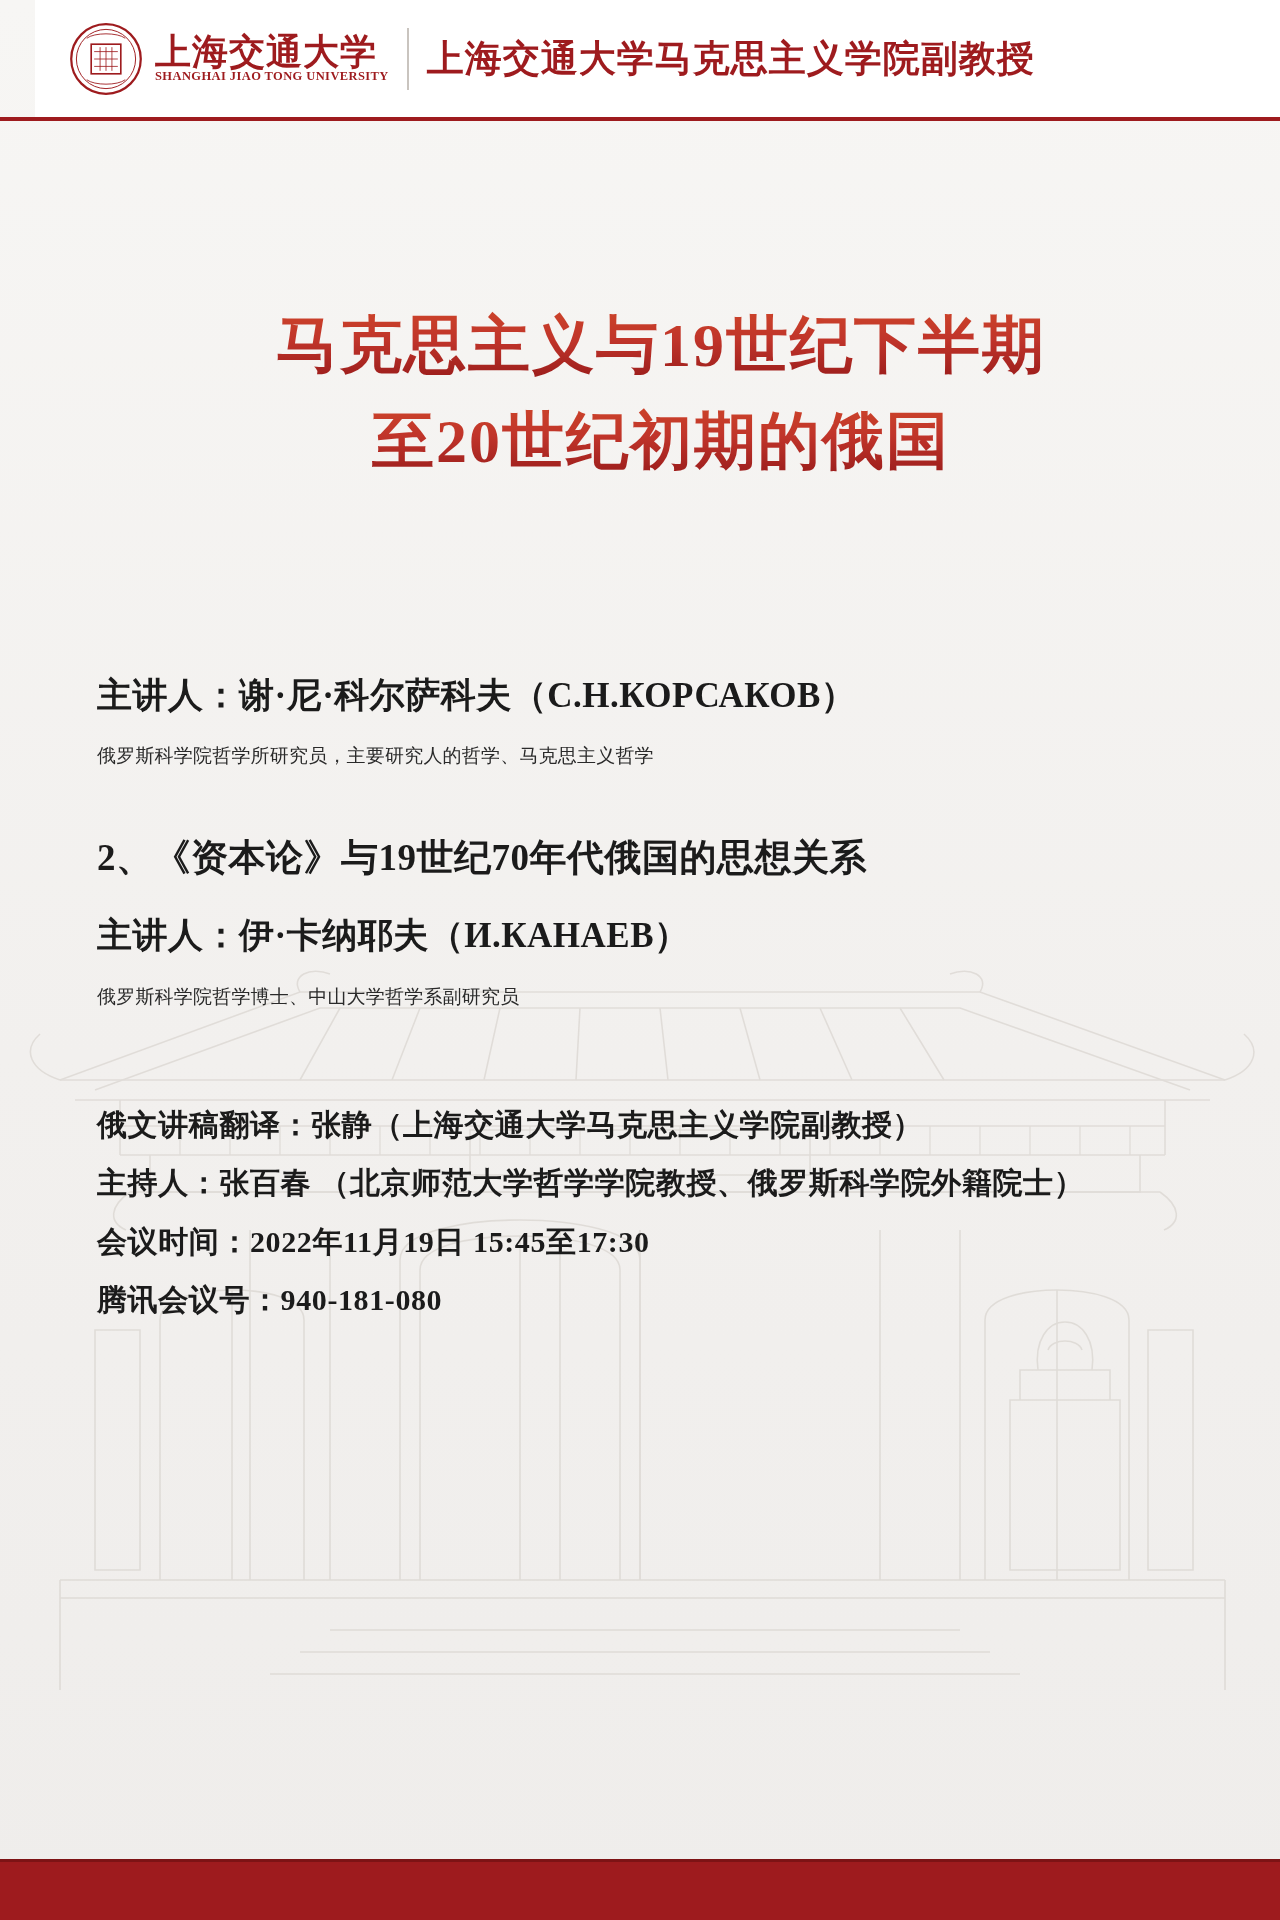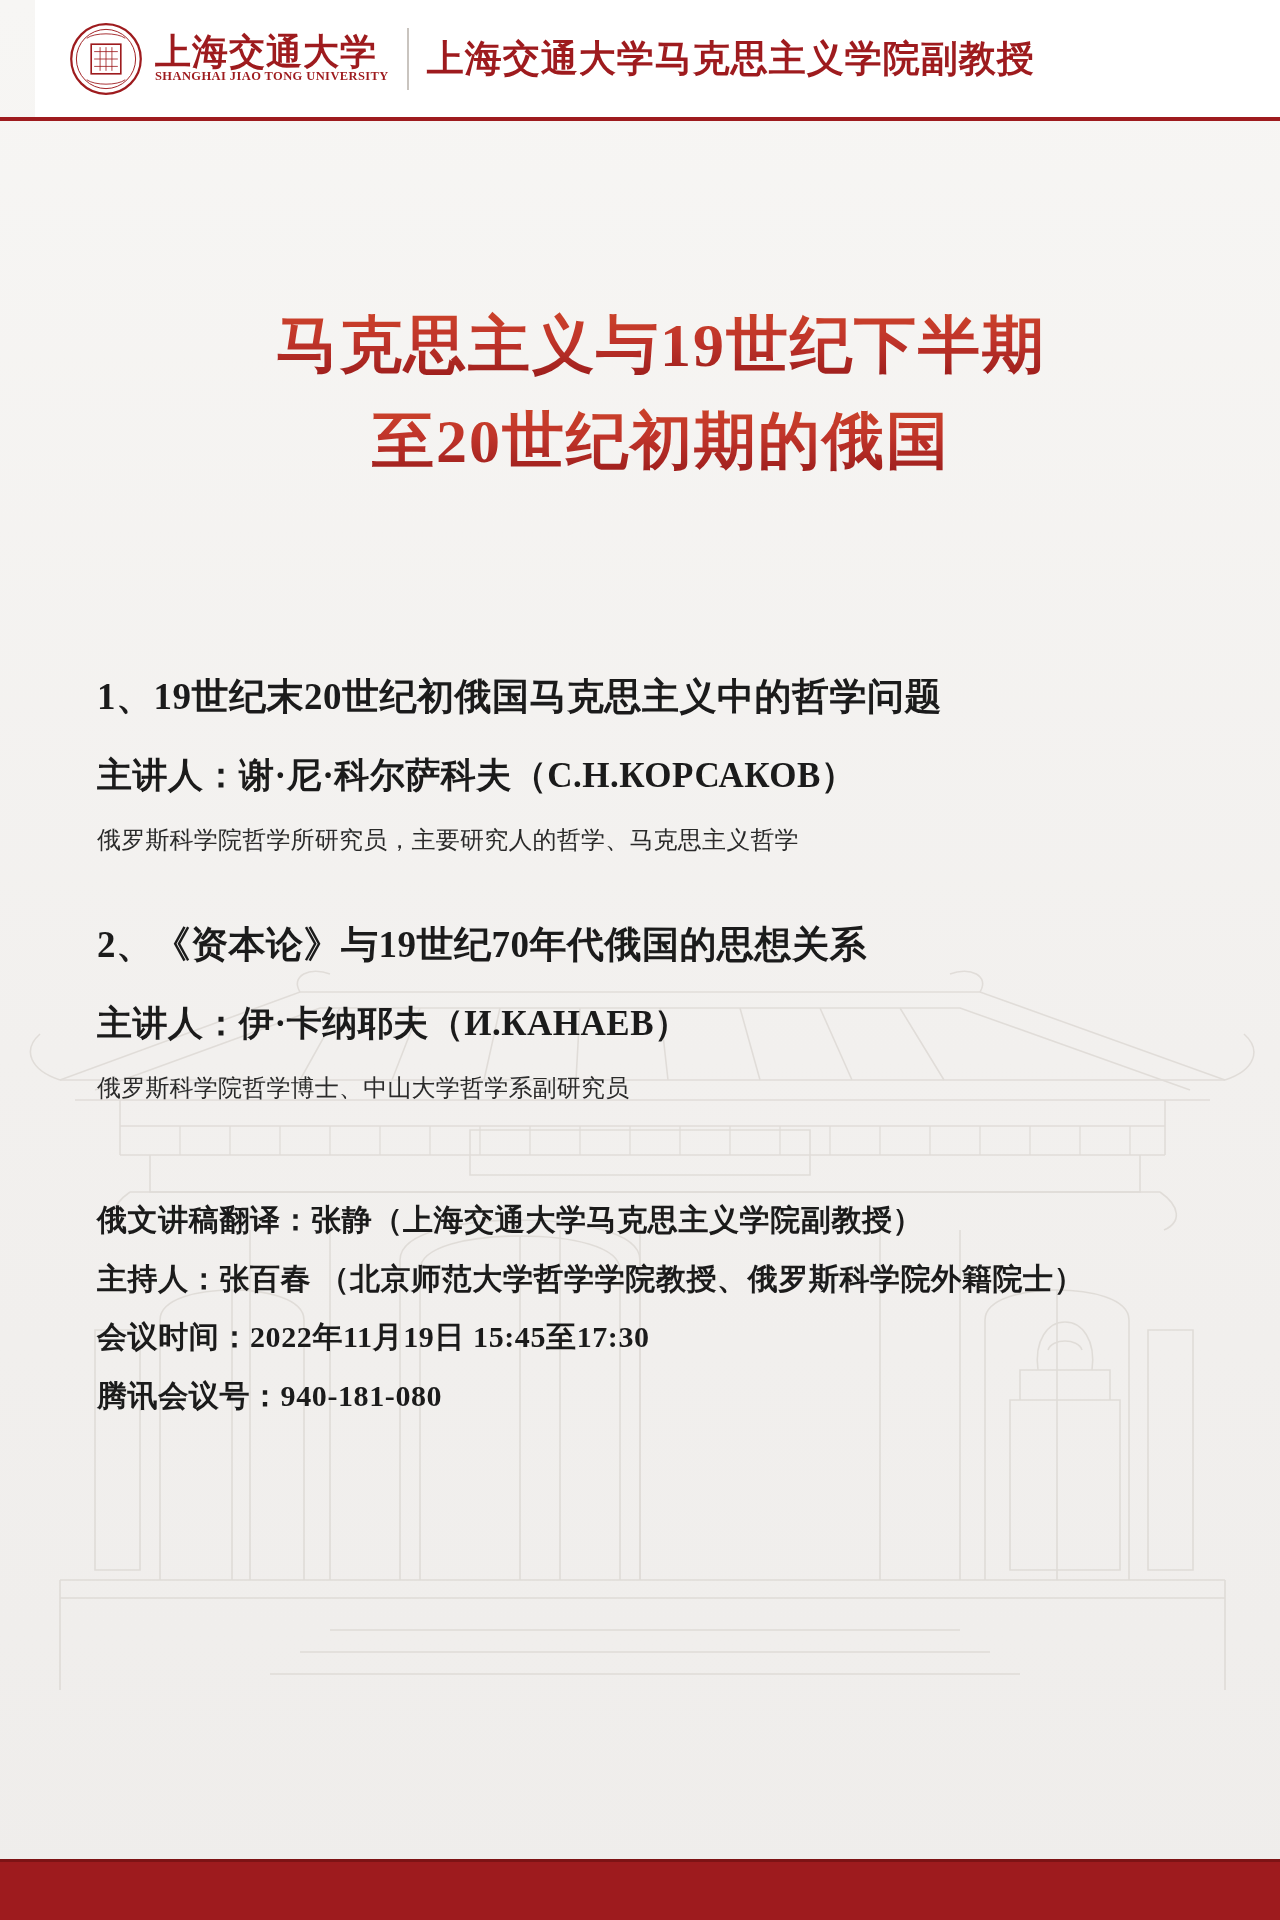--- a/index.html
+++ b/index.html
@@ -139,21 +139,21 @@
     font-family: "Liberation Serif", "DejaVu Serif", serif;
     font-size: 35px;
     font-weight: bold;
     color: #1b1b1b;
     letter-spacing: 0.5px;
     line-height: 1.55;
     margin-top: 24px;
   }
   .topic-bio {
     font-family: "Liberation Serif", "DejaVu Serif", serif;
-    font-size: 24px;
+    font-size: 19px;
     color: #2a2a2a;
     letter-spacing: 0.2px;
     line-height: 1.6;
     margin-top: 18px;
   }
   .meta {
     margin-top: 84px;
   }
   .meta-line {
     font-family: "Liberation Serif", "DejaVu Serif", serif;
@@ -269,21 +269,20 @@
   <div class="header-rule"></div>
 
   <div class="title-block">
     <div class="main-title-line">马克思主义与19世纪下半期</div>
     <div class="main-title-line">至20世纪初期的俄国</div>
   </div>
 
   <div class="content">
 
     <div class="topic">
-      <div class="topic-title">1、19世纪末20世纪初俄国马克思主义中的哲学问题</div>
       <div class="topic-speaker">主讲人：谢·尼·科尔萨科夫（С.Н.КОРСАКОВ）</div>
       <div class="topic-bio">俄罗斯科学院哲学所研究员，主要研究人的哲学、马克思主义哲学</div>
     </div>
 
     <div class="topic">
       <div class="topic-title">2、《资本论》与19世纪70年代俄国的思想关系</div>
       <div class="topic-speaker">主讲人：伊·卡纳耶夫（И.КАНАЕВ）</div>
       <div class="topic-bio">俄罗斯科学院哲学博士、中山大学哲学系副研究员</div>
     </div>
 

